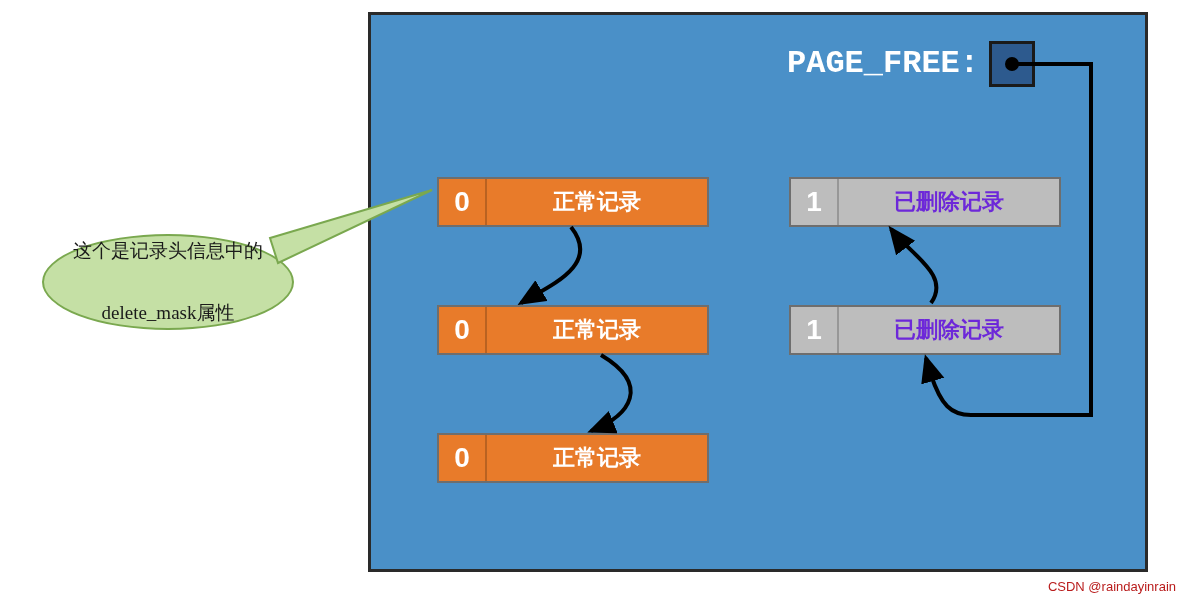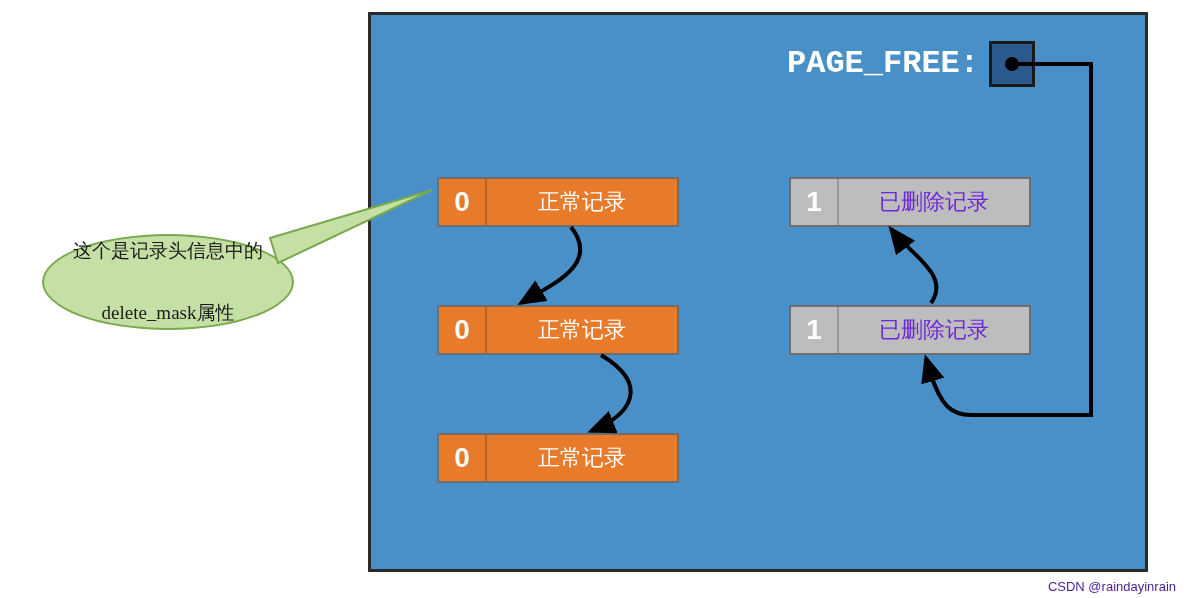--- a/index.html
+++ b/index.html
@@ -57,26 +57,27 @@
     width: 48px;
     display: flex;
     align-items: center;
     justify-content: center;
     font-size: 28px;
     font-weight: bold;
     color: #ffffff;
     border-right: 2px solid rgba(0,0,0,0.2);
   }
   .record .txt {
-    width: 190px;
+    width: 220px;
     display: flex;
     align-items: center;
     justify-content: center;
     font-size: 22px;
     color: #ffffff;
+    font-weight: bold;
   }
   .rec-orange { background: #e87b2a; }
   .rec-orange .num { background: #e87b2a; }
   .rec-gray { background: #bdbdbd; }
   .rec-gray .num { background: #bdbdbd; }
   .rec-gray .txt { color: #6d28d9; }
   .rec-gray .num { color: #ffffff; }
   #r1 { left: 66px; top: 162px; }
   #r2 { left: 66px; top: 290px; }
   #r3 { left: 66px; top: 418px; }
@@ -100,21 +101,21 @@
     font-size: 19px;
     color: #1a1a1a;
     text-align: left;
     gap: 36px;
   }
   .watermark {
     position: absolute;
     right: 8px;
     bottom: 4px;
     font-size: 13px;
-    color: #4c1d95;
+    color: #b91c1c;
     font-family: Arial, sans-serif;
   }
   svg.arrow {
     position: absolute;
     overflow: visible;
     pointer-events: none;
   }
 </style>
 </head>
 <body>

